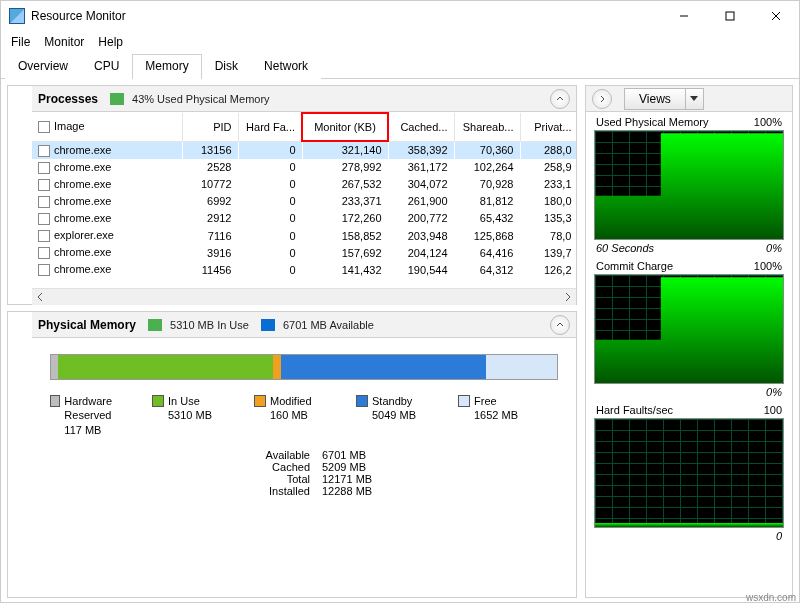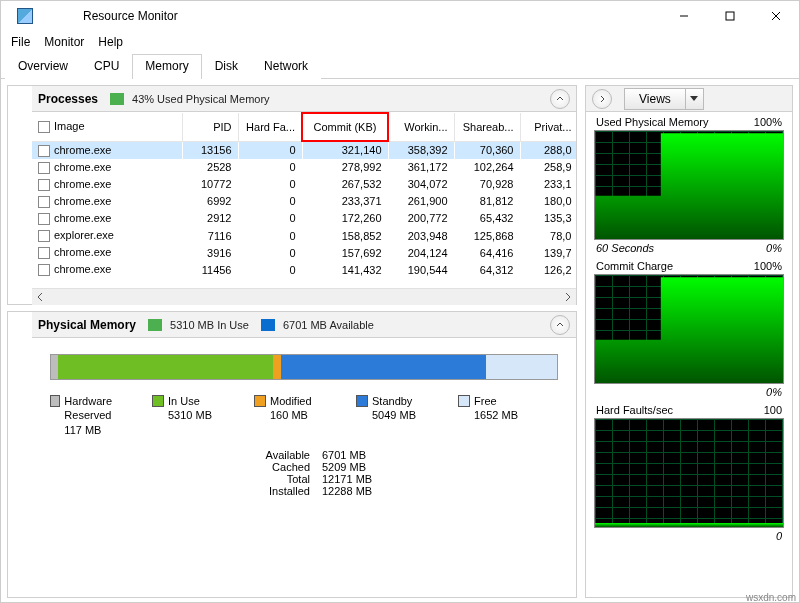--- a/index.html
+++ b/index.html
@@ -1,18 +1,18 @@
 <!DOCTYPE html>
 <html><head>
 <meta charset="utf-8">
 <style>
   * { box-sizing: border-box; font-family: "Segoe UI", Arial, sans-serif; }
   html,body { margin:0; padding:0; background:#fff; width:800px; height:603px; overflow:hidden; font-size:12px; color:#000; }
   .window { width:800px; height:603px; border:1px solid #ccc; display:flex; flex-direction:column; }
-  .titlebar { height:30px; display:flex; align-items:center; padding-left:16px;gap:44px; }
+  .titlebar { height:30px; display:flex; align-items:center; padding-left:8px; }
   .titlebar .ticon { width:16px; height:16px; margin-right:6px; background:linear-gradient(135deg,#5ad 0 50%,#9cf 50% 100%); border:1px solid #258; }
   .titlebar .ttext { flex:1; font-size:12px; }
   .winbtns { display:flex; }
   .winbtn { width:46px; height:30px; display:flex; align-items:center; justify-content:center; color:#333; }
   .winbtn svg { width:10px; height:10px; }
   .menubar { height:22px; display:flex; gap:14px; padding:0 10px; align-items:center; font-size:12px; }
   .menubar span { cursor:default; }
   .tabs { height:26px; display:flex; border-bottom:1px solid #d0d0d0; padding-left:4px; font-size:12px; }
   .tab { padding:4px 12px 4px 12px; border:1px solid transparent; border-bottom:none; position:relative; top:1px; background:#fff; }
   .tab.active { border-color:#d0d0d0; background:#fff; }
@@ -137,22 +137,22 @@
                 <col style="width:86px">
                 <col style="width:66px">
                 <col style="width:66px">
                 <col style="width:58px">
               </colgroup>
             <thead>
                 <tr>
               <th><span class="chk"></span><span>Image</span></th>
               <th class="num">PID</th>
               <th class="num">Hard Fa...</th>
-              <th class="num hl">Commit (KB)</th>
-              <th class="num">Workin...</th>
+              <th class="num hl">Monitor (KB)</th>
+              <th class="num">Cached...</th>
               <th class="num">Shareab...</th>
               <th class="num">Privat...</th>
             </tr>
               </thead>
             <tbody id="proc-body">
                 <tr class="sel">
                   <td><span class="chk"></span>chrome.exe</td>
                   <td class="num">13156</td>
                   <td class="num">0</td>
                   <td class="num">321,140</td>

